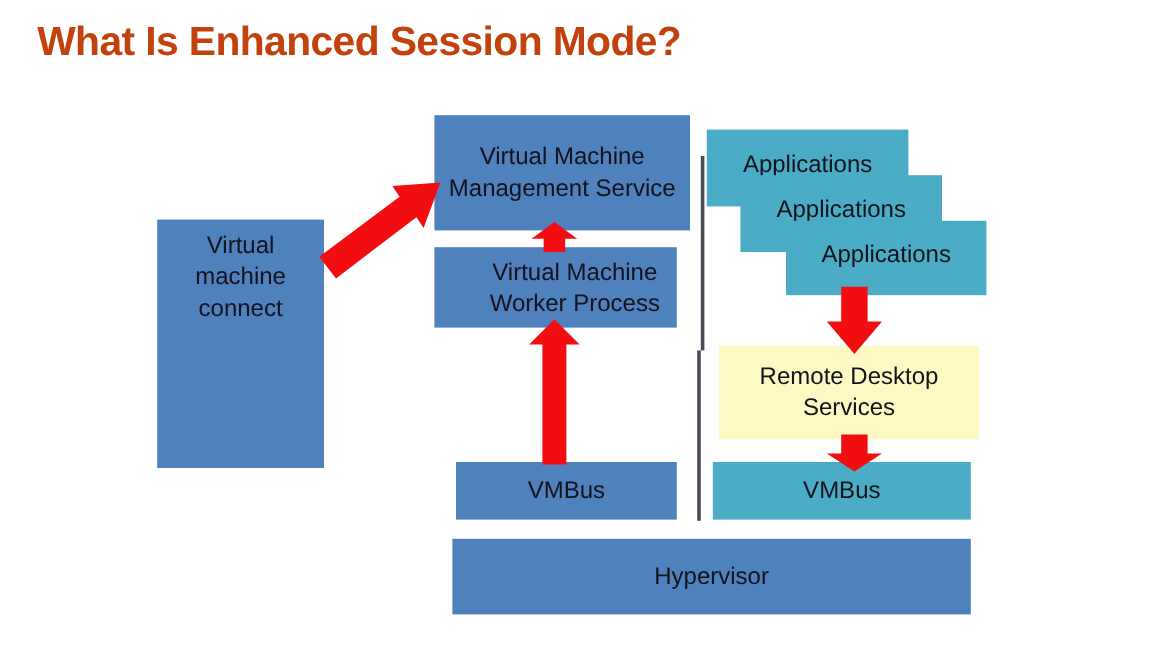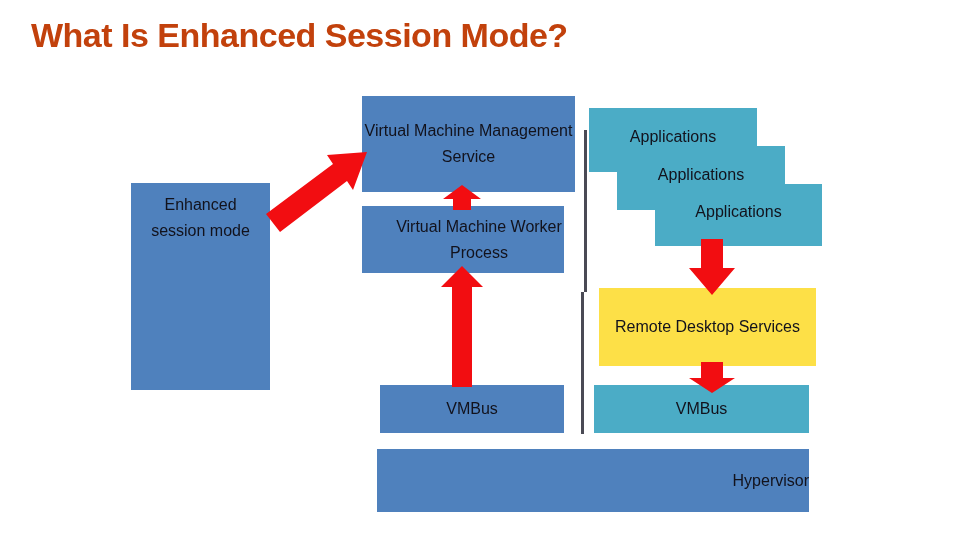--- a/index.html
+++ b/index.html
@@ -19,49 +19,49 @@
     letter-spacing: -0.5px;
     color: #c2410c;
   }
   .box {
     position: absolute;
     display: flex;
     flex-direction: column;
     align-items: center;
     justify-content: center;
     text-align: center;
-    font-size: 16px;
+    font-size: 20px;
     line-height: 26px;
     color: #12121C;
     box-sizing: border-box;
   }
   .blue { background: #4F81BD; }
   .teal { background: #4BACC6; justify-content: center; }
-  .red  { background: #fde047; }
+  .red  { background: #fef9c3; }
 
   
   #box-vmconnect {
     left: 131px; top: 183px; width: 139px; height: 207px;
     justify-content: flex-start;
     padding-top: 9px;
     gap: 25px;
   }
   #box-vmconnect p { margin: 0; max-width: 115px; }
 
   #box-vmms    { left: 362px; top: 96px;  width: 213px; height: 96px; }
   #box-worker  { left: 362px; top: 206px; width: 202px; height: 67px; padding-left: 32px; }
 
   #box-app1 { left: 589px; top: 108px; width: 168px; height: 64px; padding-bottom: 6px; }
   #box-app2 { left: 617px; top: 146px; width: 168px; height: 64px; padding-bottom: 6px; }
   #box-app3 { left: 655px; top: 184px; width: 167px; height: 62px; padding-bottom: 6px; }
 
   #box-rds         { left: 599px; top: 288px; width: 217px; height: 78px; }
   #box-vmbus-left  { left: 380px; top: 385px; width: 184px; height: 48px; }
   #box-vmbus-right { left: 594px; top: 385px; width: 215px; height: 48px; }
-  #box-hypervisor  { left: 377px; top: 449px; width: 432px; height: 63px; align-items: flex-end; }
+  #box-hypervisor  { left: 377px; top: 449px; width: 432px; height: 63px; }
 
   .divider {
     position: absolute;
     width: 3px;
     background: #4A4A55;
   }
   #divider-top    { left: 584px; top: 130px; height: 162px; }
   #divider-bottom { left: 581px; top: 292px; height: 142px; }
 
   .arrow-layer {
@@ -71,21 +71,21 @@
   }
 </style>
 </head>
 <body>
 
 <div class="slide">
 
   <h1 class="title">What Is Enhanced Session Mode?</h1>
 
   <div class="box blue" id="box-vmconnect">
-    <p>Enhanced session mode</p>
+    <p>Virtual machine connect</p>
   </div>
 
   <div class="box blue" id="box-vmms">
     <span>Virtual Machine Management Service</span>
   </div>
 
   <div class="box blue" id="box-worker">
     <span>Virtual Machine Worker Process</span>
   </div>
 

